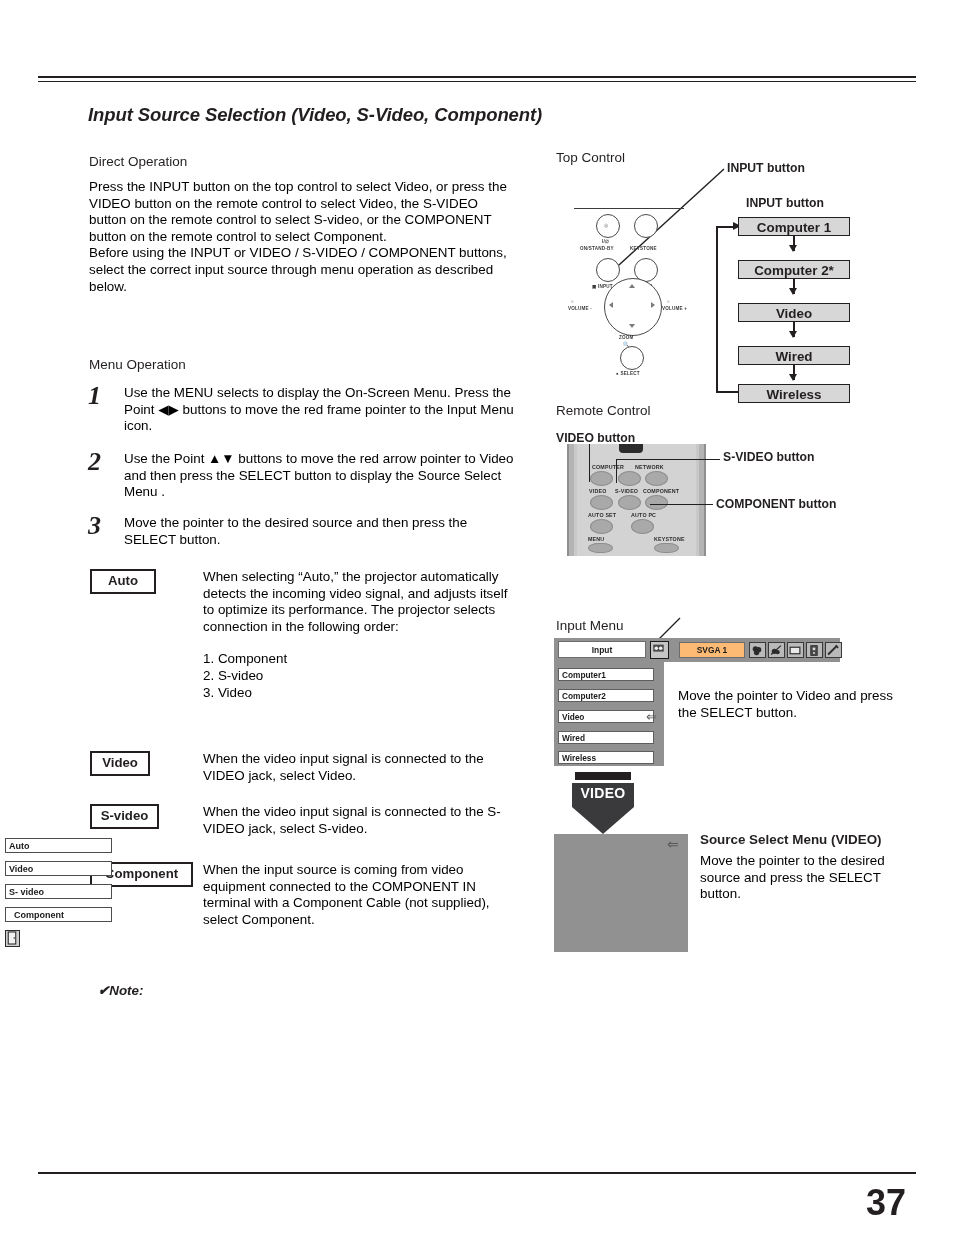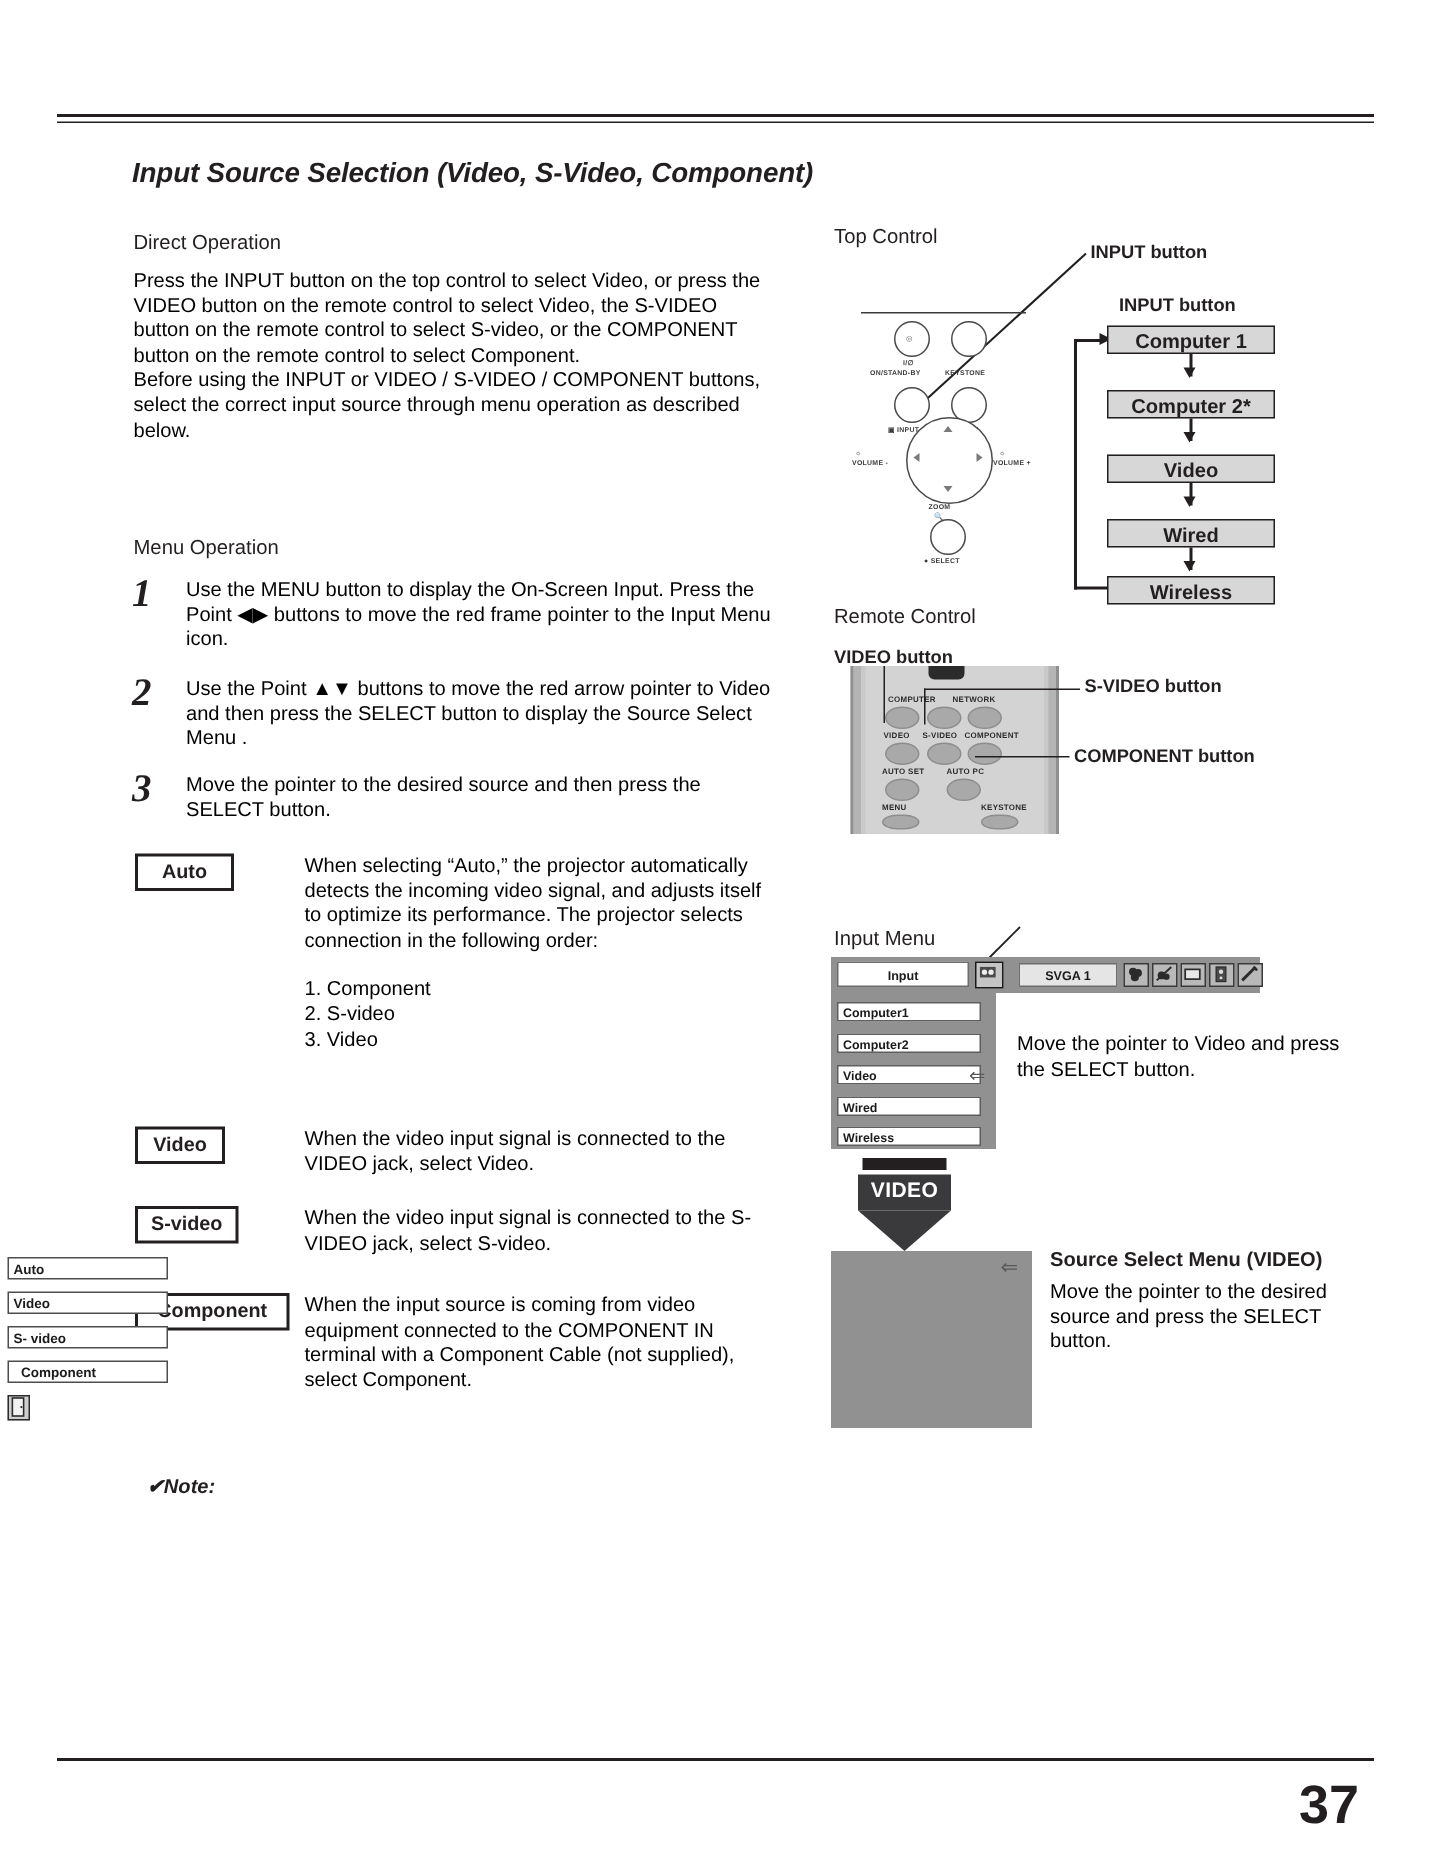--- a/index.html
+++ b/index.html
@@ -150,21 +150,21 @@
   .osd-input-field{
     position:absolute;left:558px;top:641px;width:88px;height:17px;
     background:#fff;border:1px solid #6d6d6d;box-sizing:border-box;
     font-size:8.4px;font-weight:bold;text-align:center;line-height:16px;color:#1a1a1a;
   }
   .osd-icon{
     position:absolute;width:19px;height:18px;background:#c5c5c5;
     border:1.6px solid #1a1a1a;box-sizing:border-box;
   }
   .osd-svga{
-    position:absolute;left:679px;top:642px;width:66px;height:16px;background:#e5e5e5;
+    position:absolute;left:679px;top:642px;width:66px;height:16px;background:#fdba74;
     border:1px solid #6d6d6d;box-sizing:border-box;
     font-size:8.4px;font-weight:bold;text-align:center;line-height:15px;color:#1a1a1a;
   }
   .osd-tool{position:absolute;width:17px;height:16px;top:642px;background:#b9b9b9;border:1px solid #3a3a3a;box-sizing:border-box;}
   .osd-item{
     position:absolute;left:558px;width:96px;height:13px;background:#fff;
     border:1px solid #5e5e5e;box-sizing:border-box;
     font-size:8.3px;font-weight:bold;line-height:12px;color:#1a1a1a;padding-left:3px;
   }
   .osd-ptr{position:absolute;font-size:13px;color:#5a5a5a;line-height:10px;}
@@ -212,21 +212,21 @@
   <div class="sec-title">Input Source Selection (Video, S-Video, Component)</div>
 
   <div class="h3" id="direct-op-head">Direct Operation</div>
   <div class="body-txt" id="direct-op-body" style="white-space:pre-line"><span>Press the INPUT button on the top control to select Video, or press the VIDEO button on the remote control to select Video, the S-VIDEO button on the remote control to select S-video, or the COMPONENT button on the remote control to select Component.
 Before using the INPUT or VIDEO / S-VIDEO / COMPONENT buttons, select the correct input source through menu operation as described below.</span></div>
 
   <div class="h3" id="menu-op-head">Menu Operation</div>
 
   <div class="step" id="step-1">
     <div class="num">1</div>
-    <div class="txt body-txt">Use the MENU button to display the On-Screen Input. Press the Point ◀▶ buttons to move the red frame pointer to the Input Menu icon.</div>
+    <div class="txt body-txt">Use the MENU selects to display the On-Screen Menu. Press the Point ◀▶ buttons to move the red frame pointer to the Input Menu icon.</div>
   </div>
   <div class="step" id="step-2">
     <div class="num">2</div>
     <div class="txt body-txt">Use the Point ▲▼ buttons to move the red arrow pointer to Video and then press the SELECT button to display the Source Select Menu .</div>
   </div>
   <div class="step" id="step-3">
     <div class="num">3</div>
     <div class="txt body-txt">Move the pointer to the desired source and then press the SELECT button.</div>
   </div>
 

